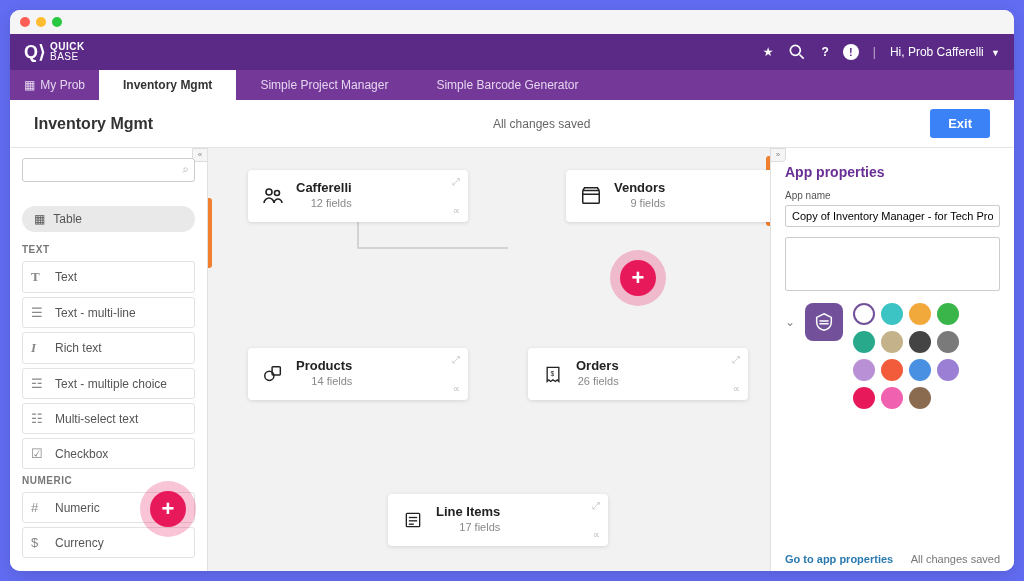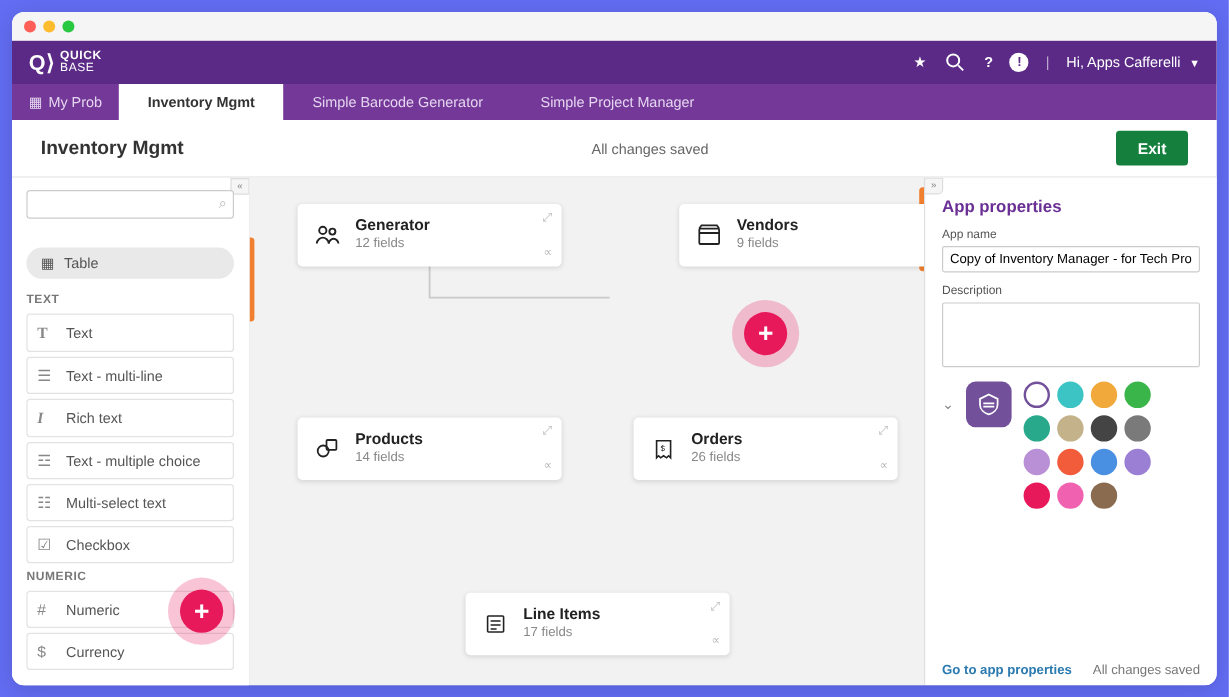--- a/index.html
+++ b/index.html
@@ -17,21 +17,21 @@
 .icon-btn { cursor: pointer; display:inline-flex; align-items:center; justify-content:center; }
 
 .tabs-bar { background: #743898; height: 30px; display: flex; align-items: stretch; color: #e5d5f0; font-size: 12px; }
 .apps-btn { display: flex; align-items: center; gap: 6px; padding: 0 14px; cursor: pointer; }
 .tab { display: flex; align-items: center; padding: 0 24px; cursor: pointer; }
 .tab.active { background: #fff; color: #333; font-weight: 600; }
 
 .toolbar { height: 48px; display: flex; align-items: center; padding: 0 24px; border-bottom: 1px solid #e5e5e5; }
 .toolbar .title { font-weight: 700; font-size: 16px; color: #333; }
 .toolbar .center { flex: 1; text-align: center; font-size: 12px; color: #666; }
-.exit-btn { background: #15803d; color: #fff; border: none; padding: 7px 18px; border-radius: 3px; font-size: 13px; font-weight: 600; cursor: pointer; }
+.exit-btn { background: #3b82f6; color: #fff; border: none; padding: 7px 18px; border-radius: 3px; font-size: 13px; font-weight: 600; cursor: pointer; }
 
 .workspace { flex: 1; display: flex; overflow: hidden; position: relative; }
 
 .left-panel { width: 198px; background: #fff; border-right: 1px solid #e0e0e0; padding: 10px 12px; overflow-y: auto; position: relative; }
 .left-collapse { position: absolute; top: 0; right: -1px; width: 16px; height: 14px; background:#f5f5f5; border:1px solid #ddd; font-size:8px; text-align:center; line-height:12px; color:#888; cursor:pointer; border-radius:0 0 0 4px; }
 .search-box { width: 100%; height: 24px; border: 1px solid #ccc; border-radius: 3px; padding: 0 6px; font-size: 12px; margin-bottom: 12px; position:relative; }
 .search-wrap { position:relative; margin-bottom:12px;}
 .search-wrap .mag { position:absolute; right:6px; top:4px; color:#bbb; font-size:12px;}
 .field-pill { background: #e9e9e9; border-radius: 14px; padding: 6px 12px; display: flex; align-items: center; gap: 8px; font-size: 12px; color: #555; margin-bottom: 12px; cursor:pointer;}
 .section-hdr { font-size: 10px; font-weight: 700; color: #777; letter-spacing: 0.5px; margin: 6px 0 6px; }
@@ -39,21 +39,21 @@
 .field-item .fi-icon { width: 16px; color: #888; font-size: 13px; display:inline-flex; }
 .left-fab { position: absolute; left: 140px; bottom: 44px; }
 
 .canvas { flex: 1; background: #f2f2f2; position: relative; overflow: hidden; }
 .orange-edge-l { position:absolute; left:0; top:50px; width:4px; height:70px; background:#f08030; border-radius:0 3px 3px 0;}
 .orange-edge-r { position:absolute; right:0; top:8px; width:4px; height:70px; background:#f08030; border-radius:3px 0 0 3px;}
 .svg-lines { position: absolute; inset: 0; }
 .node { position: absolute; width: 220px; background: #fff; border-radius: 4px; box-shadow: 0 1px 4px rgba(0,0,0,0.12); padding: 10px 12px; display: flex; gap: 10px; }
 .node-icon { width: 26px; height: 32px; display: flex; align-items: center; justify-content:center; color:#333; }
 .node-body .nt { font-weight: 700; font-size: 13px; color: #222; }
-.node-body .ns { font-size: 11px; color: #888; margin-top: 2px; }
+.node-body .ns { font-size: 11px; color: #888; margin-top: 2px; text-align: right; }
 .node-corner { position:absolute; font-size:10px; color:#bbb; cursor:pointer; }
 .nc-tr { top:6px; right:8px; } .nc-br { bottom:6px; right:8px; }
 
 .fab { width: 36px; height: 36px; border-radius: 50%; background: #e8195b; box-shadow: 0 0 0 10px rgba(232,25,91,0.25); position: absolute; display: flex; align-items: center; justify-content: center; color: #fff; font-size: 22px; font-weight: 700; cursor: pointer; }
 
 .right-panel { width: 244px; background: #fff; border-left: 1px solid #e0e0e0; padding: 10px 14px 6px; position: relative; display:flex; flex-direction:column;}
 .right-collapse { position:absolute; top:0; left:-1px; width:16px; height:14px; background:#f5f5f5; border:1px solid #ddd; font-size:8px; text-align:center; line-height:12px; color:#888; cursor:pointer; border-radius:0 0 4px 0;}
 .rp-title { color: #6a2f94; font-weight: 700; font-size: 14px; margin: 6px 0 10px; }
 .rp-label { font-size: 10px; color: #555; margin-bottom: 4px; }
 .rp-input { width: 100%; border: 1px solid #ccc; border-radius: 2px; padding: 4px 6px; font-size: 11px; margin-bottom: 10px; }
@@ -93,39 +93,39 @@
       <span class="icon-btn">
         <svg class="mini" viewBox="0 0 24 24" fill="none" stroke="white" stroke-width="2">
             <circle cx="10" cy="10" r="6"></circle>
             <line x1="15" y1="15" x2="20" y2="20"></line>
           </svg>
       </span>
       <span class="icon-btn" style="font-weight:700;">?</span>
       <span class="icon-btn" style="width:16px;height:16px;border-radius:50%;background:#fff;color:#5b2a86;font-size:11px;font-weight:700;">!</span>
       <span style="opacity:.6;">|</span>
       <span style="cursor:pointer;">
-        <span>Hi, Apps Cafferelli</span>
+        <span>Hi, Prob Cafferelli</span>
         <span style="font-size:9px;margin-left:4px;">▼</span>
       </span>
     </div>
   </div>
 
   <div class="tabs-bar">
     <div class="apps-btn">
       <span style="letter-spacing:-1px;">▦</span>
       <span>My Prob</span>
     </div>
     <div class="tab active">
         <span>Inventory Mgmt</span>
       </div>
     <div class="tab">
+        <span>Simple Project Manager</span>
+      </div>
+    <div class="tab">
         <span>Simple Barcode Generator</span>
-      </div>
-    <div class="tab">
-        <span>Simple Project Manager</span>
       </div>
   </div>
 
   <div class="toolbar">
     <span class="title">Inventory Mgmt</span>
     <span class="center">All changes saved</span>
     <button class="exit-btn">Exit</button>
   </div>
 
   <div class="workspace">
@@ -201,21 +201,21 @@
         <span class="node-corner nc-br">∝</span>
         <div class="node-icon">
             <svg viewBox="0 0 24 24" width="24" height="24" fill="none" stroke="#222" stroke-width="1.6">
               <circle cx="8" cy="8" r="3"></circle>
               <circle cx="16" cy="9" r="2.5"></circle>
               <path d="M3 19c0-3 3-5 5-5s5 2 5 5"></path>
               <path d="M13 19c0-2 2-4 4-4s4 2 4 4"></path>
             </svg>
           </div>
         <div class="node-body">
-            <div class="nt">Generator</div>
+            <div class="nt">Cafferelli</div>
             <div class="ns">12 fields</div>
           </div>
       </div>
 
       <div class="node" style="left:358px; top:22px;">
 
         <div class="node-icon">
             <svg viewBox="0 0 24 24" width="22" height="22" fill="none" stroke="#222" stroke-width="1.6">
               <rect x="3" y="6" width="18" height="14" rx="1"></rect>
               <path d="M3 6l2-3h14l2 3"></path>
@@ -276,21 +276,20 @@
       </div>
 
       <div class="fab" style="left:412px; top:112px;">+</div>
     </div>
 
     <div class="right-panel">
       <div class="right-collapse">»</div>
       <div class="rp-title">App properties</div>
       <div class="rp-label">App name</div>
       <input class="rp-input" value="Copy of Inventory Manager - for Tech Prob Solver Screenshots" style="">
-      <div class="rp-label">Description</div>
       <textarea class="rp-textarea" style=""></textarea>
       <div class="icon-row">
         <span class="chev">⌄</span>
         <div class="app-icon-preview">
           <svg viewBox="0 0 24 24" width="22" height="22" fill="none" stroke="#fff" stroke-width="1.6">
               <path d="M12 3l8 4v5c0 5-4 8-8 9-4-1-8-4-8-9V7z"></path>
               <path d="M7 11h10M7 14h10"></path>
             </svg>
         </div>
         <div class="swatches" id="swatch-host">

